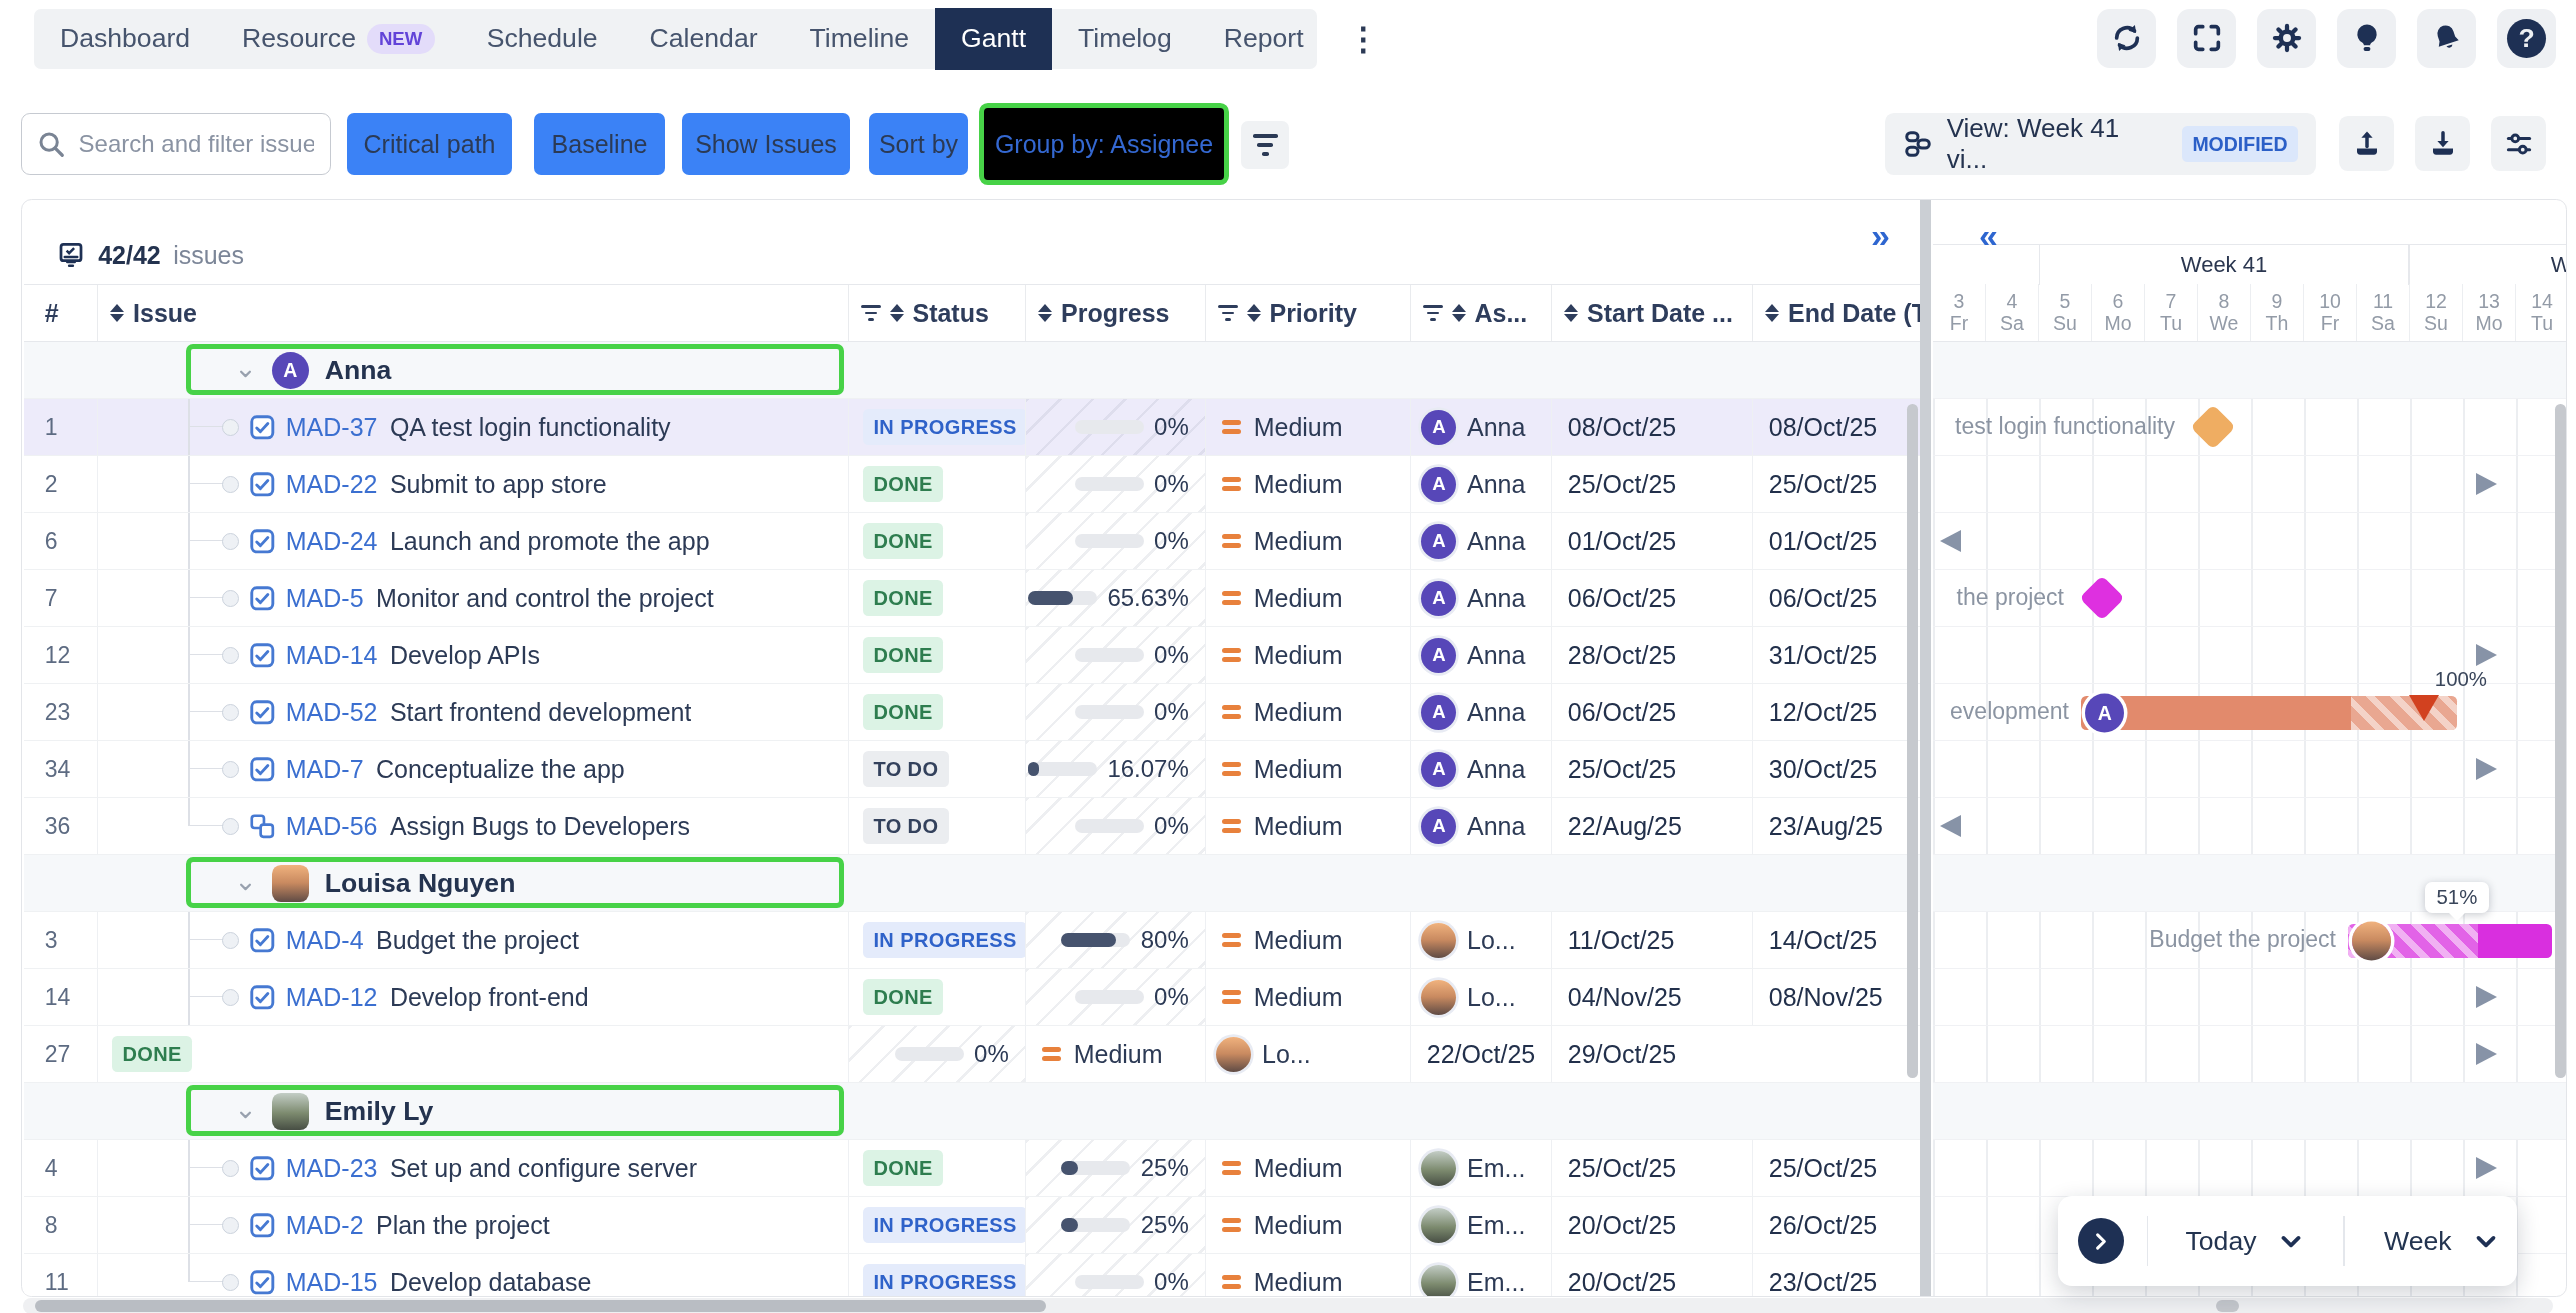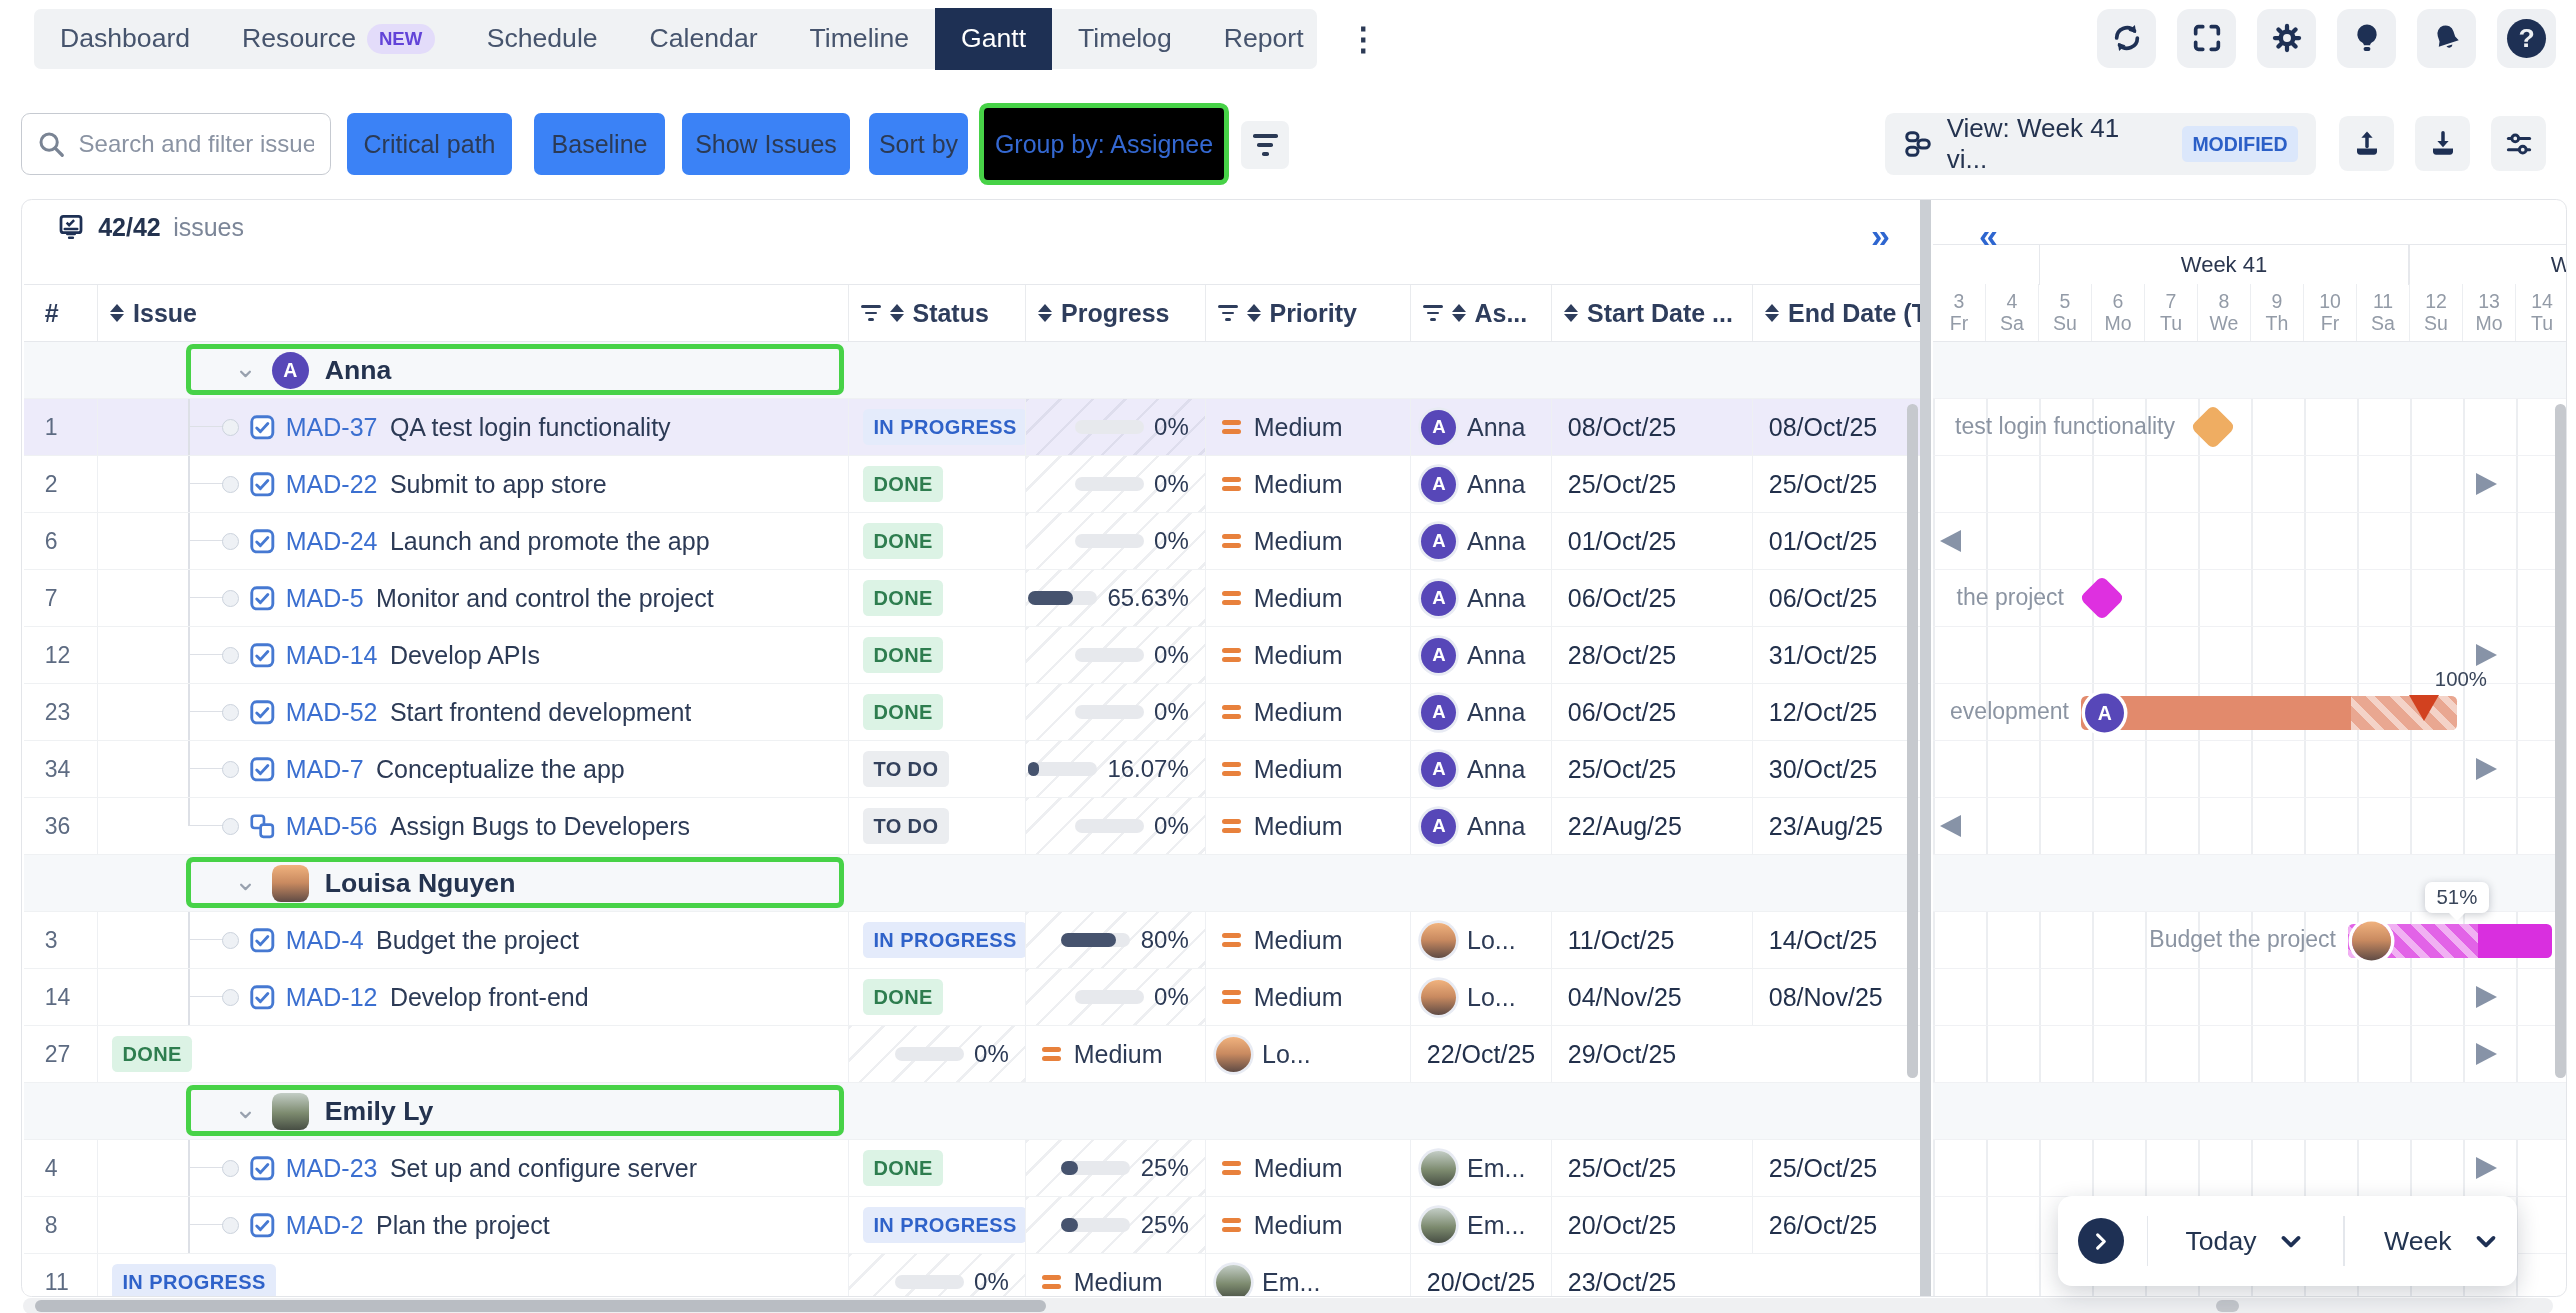--- a/index.html
+++ b/index.html
@@ -29,21 +29,21 @@
   .tb-filter i{display:block;height:3.5px;border-radius:1.8px;background:#2b3a55;}
   .view-btn{position:absolute;left:1885px;top:113px;width:431px;height:62px;background:#f0f2f4;border-radius:8.9px;display:flex;align-items:center;gap:14px;padding:0 17.7px;box-sizing:border-box;font-size:26px;color:#24334f;cursor:pointer;}
   .view-btn svg{width:32px;height:32px;flex:none;}
   .badge-mod{background:#dbe7fb;color:#2b5fc7;font-size:19.5px;font-weight:bold;border-radius:5.3px;padding:6.2px 10.6px;margin-left:7px;white-space:nowrap;}
   .sq-btn{position:absolute;top:116px;width:55px;height:55px;border-radius:8.9px;background:#f0f2f4;display:flex;align-items:center;justify-content:center;color:#1e3054;cursor:pointer;}
   .sq-btn svg{width:30px;height:30px;}
 
   
   .panel{position:absolute;left:21px;top:199px;width:2546px;height:1098px;background:#fff;border:1.8px solid #e3e5e9;border-radius:10.6px;box-sizing:border-box;overflow:hidden;}
   .tz{position:absolute;left:1.8px;top:0;width:1896px;height:100%;overflow:hidden;}
-  .count{position:absolute;left:32px;top:12px;display:flex;gap:12.4px;align-items:center;font-size:25px;}
+  .count{position:absolute;left:32px;top:40px;display:flex;gap:12.4px;align-items:center;font-size:25px;}
   .count b{color:#24334f;}
   .count .lbl{color:#7c8698;}
   .count svg{width:30px;height:30px;}
   .expand-l{position:absolute;right:30px;top:16px;color:#2e66d0;font-size:34px;font-weight:bold;cursor:pointer;}
   .thead{position:absolute;top:84px;left:0;width:100%;height:58px;display:grid;grid-template-columns:74px 751px 177px 180px 205px 141px 201px 1fr;border-top:1.8px solid #e6e8ec;border-bottom:1.8px solid #e6e8ec;box-sizing:border-box;font-weight:bold;font-size:25px;color:#2e3d5c;background:#fff;}
   .th{display:flex;align-items:center;gap:8.9px;padding-left:12.4px;border-right:1.8px solid #e9ebee;overflow:hidden;white-space:nowrap;}
   .th:last-child{border-right:none;}
   .th.num{padding-left:21px;}
   .sort-ic{display:flex;flex-direction:column;gap:2.7px;flex:none;}
   .sort-ic i{display:block;width:0;height:0;border-left:7px solid transparent;border-right:7px solid transparent;}
@@ -839,20 +839,31 @@
             </div>
             <div class="c c-assignee">
               <span class="av av-emily"></span>
               <span>Em...</span>
             </div>
             <div class="c c-date">20/Oct/25</div>
             <div class="c c-date">26/Oct/25</div>
           </div>
           <div class="trow">
             <div class="c c-num">11</div>
+            <div class="c c-issue">
+              <i class="tv half"></i>
+              <i class="thl"></i>
+              <i class="dot"></i>
+              <span class="chk"><svg viewBox="0 0 24 24">
+                  <rect x="2.5" y="2.5" width="19" height="19" rx="4.5" fill="#fff" stroke="#4679d2" stroke-width="2.6"></rect>
+                  <path d="M7 12.6l3.3 3.3L17 8.6" fill="none" stroke="#4679d2" stroke-width="2.6" stroke-linecap="round" stroke-linejoin="round"></path>
+                </svg></span>
+              <span class="ikey">MAD-15</span>
+              <span class="isum">Develop database</span>
+            </div>
             <div class="c c-status">
               <span class="sbadge" style="color: rgb(47, 98, 201); background: rgb(228, 235, 251);">IN PROGRESS</span>
             </div>
             <div class="c c-progress">
               <span class="pbar">
                 <span class="pfill" style="width: 0px;"></span>
               </span>
               <span class="ppct">0%</span>
             </div>
             <div class="c c-priority">

